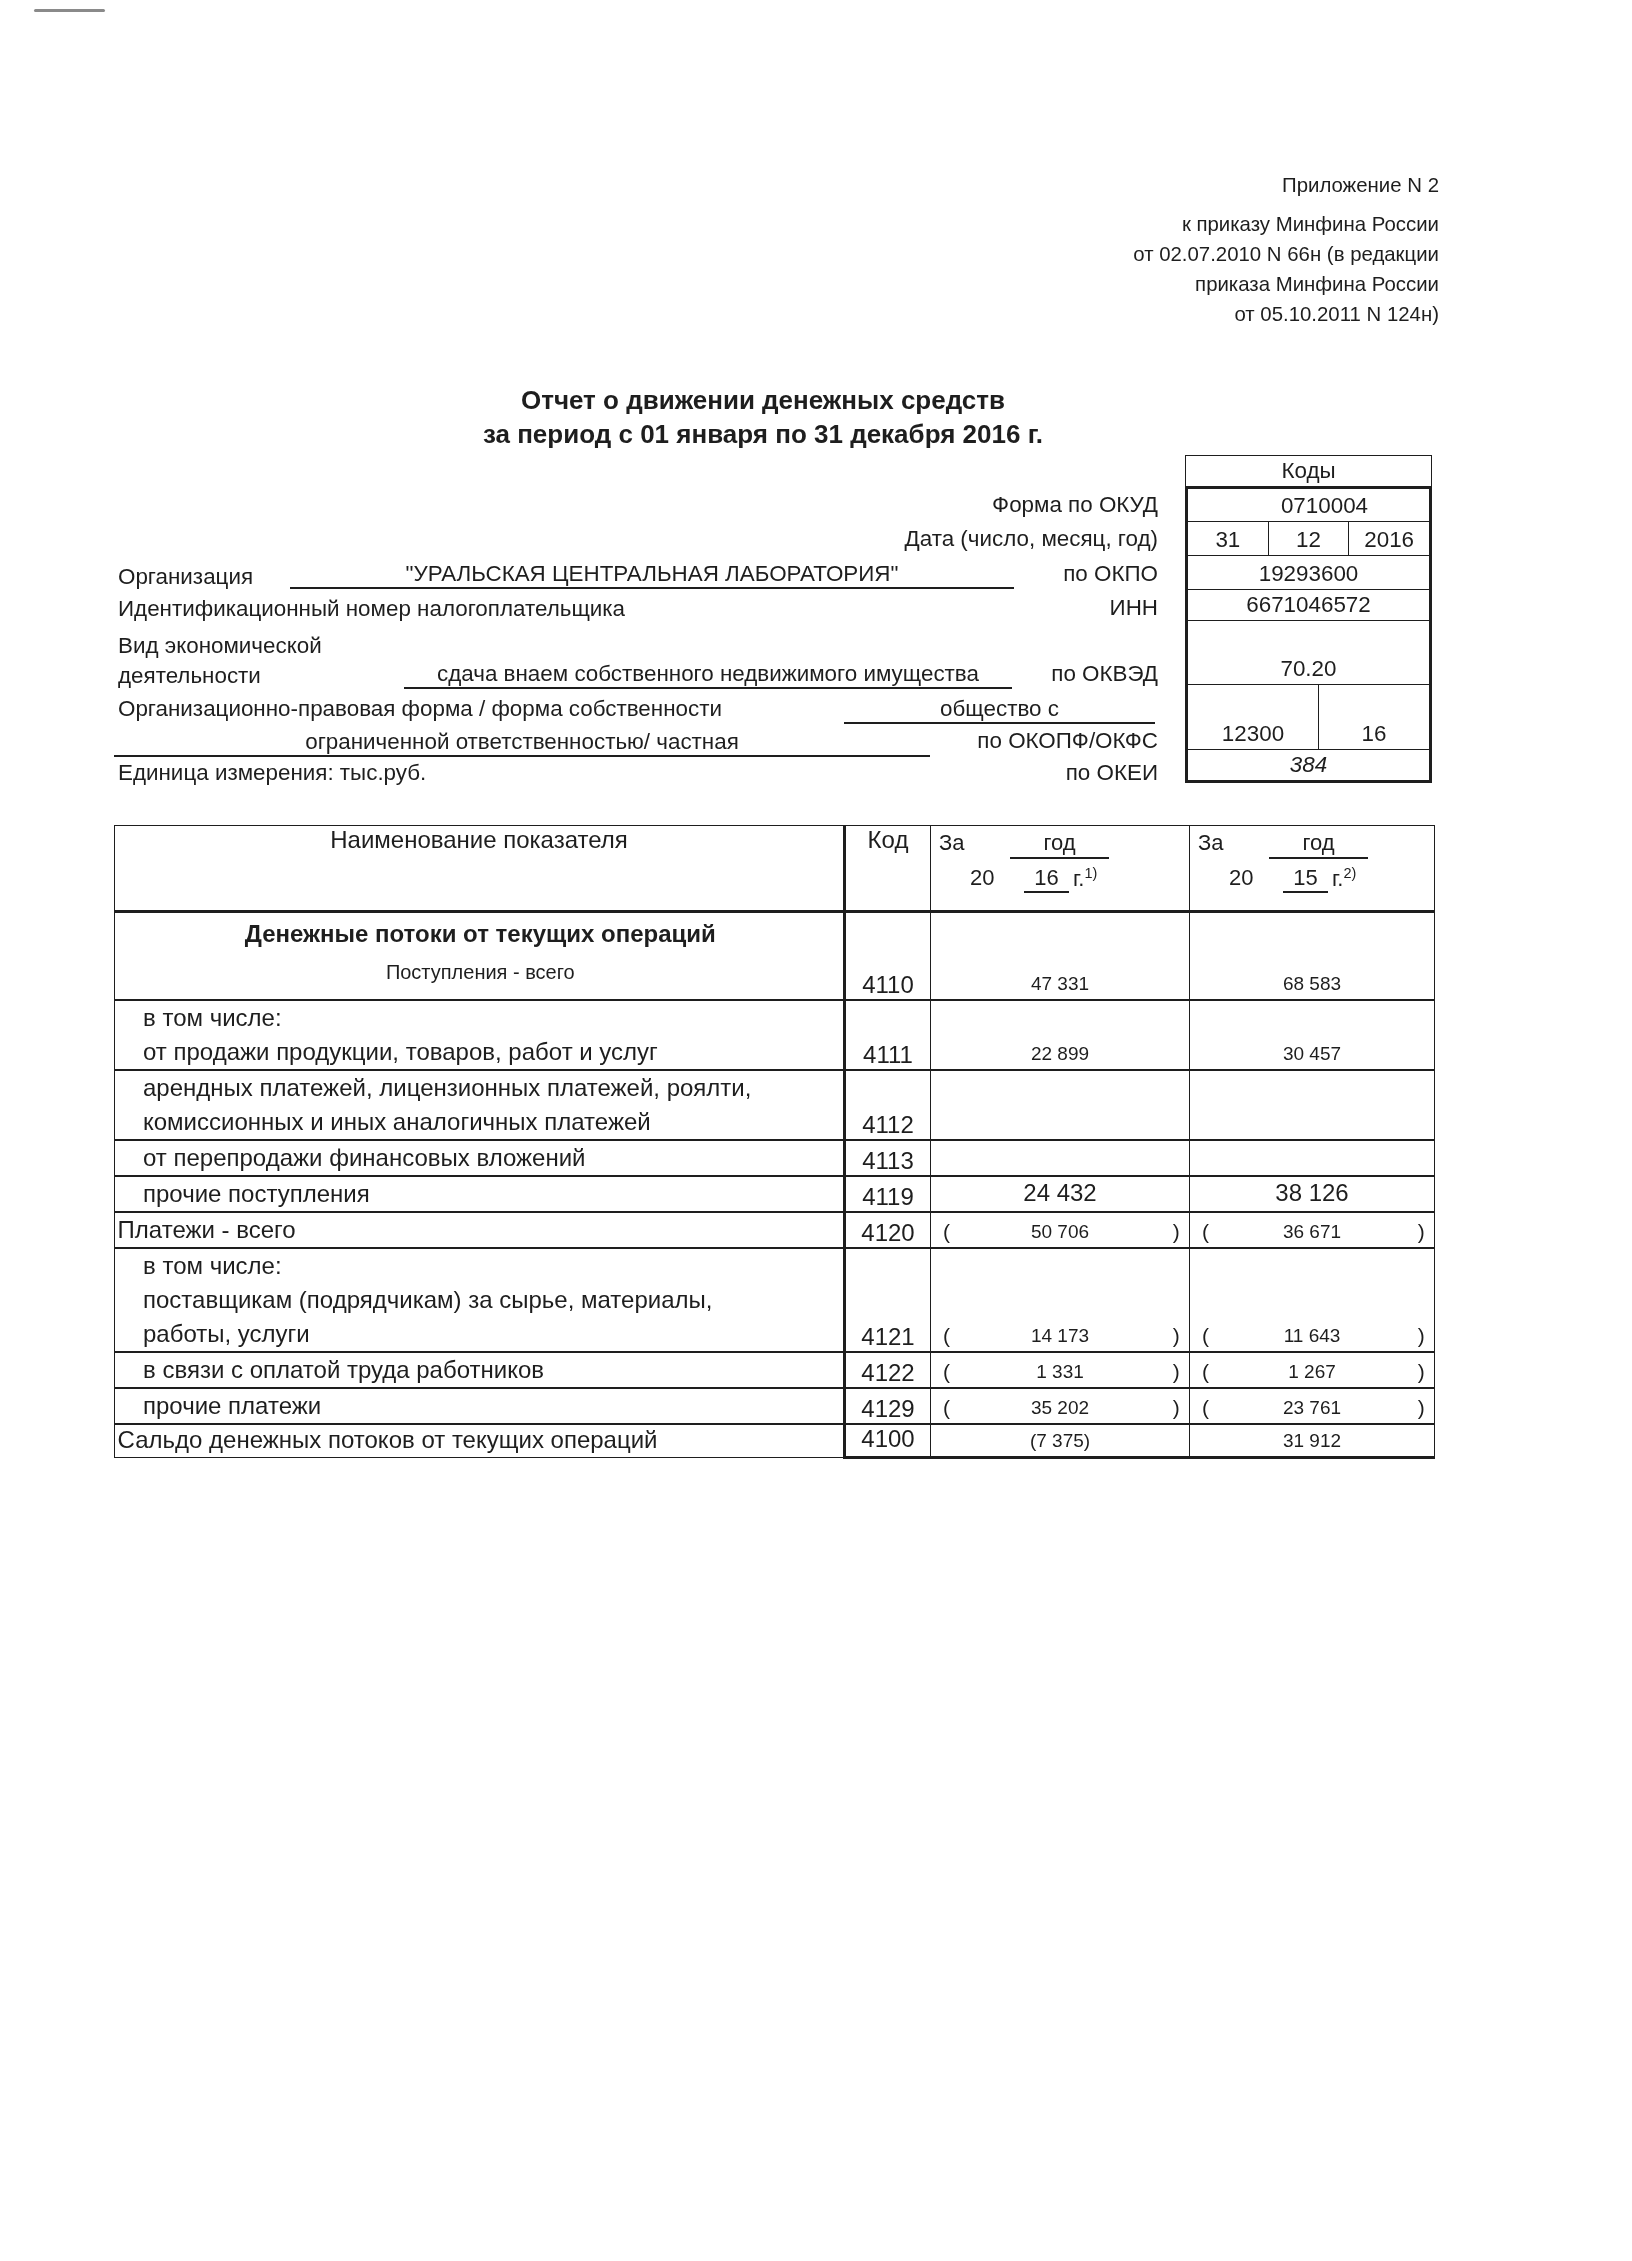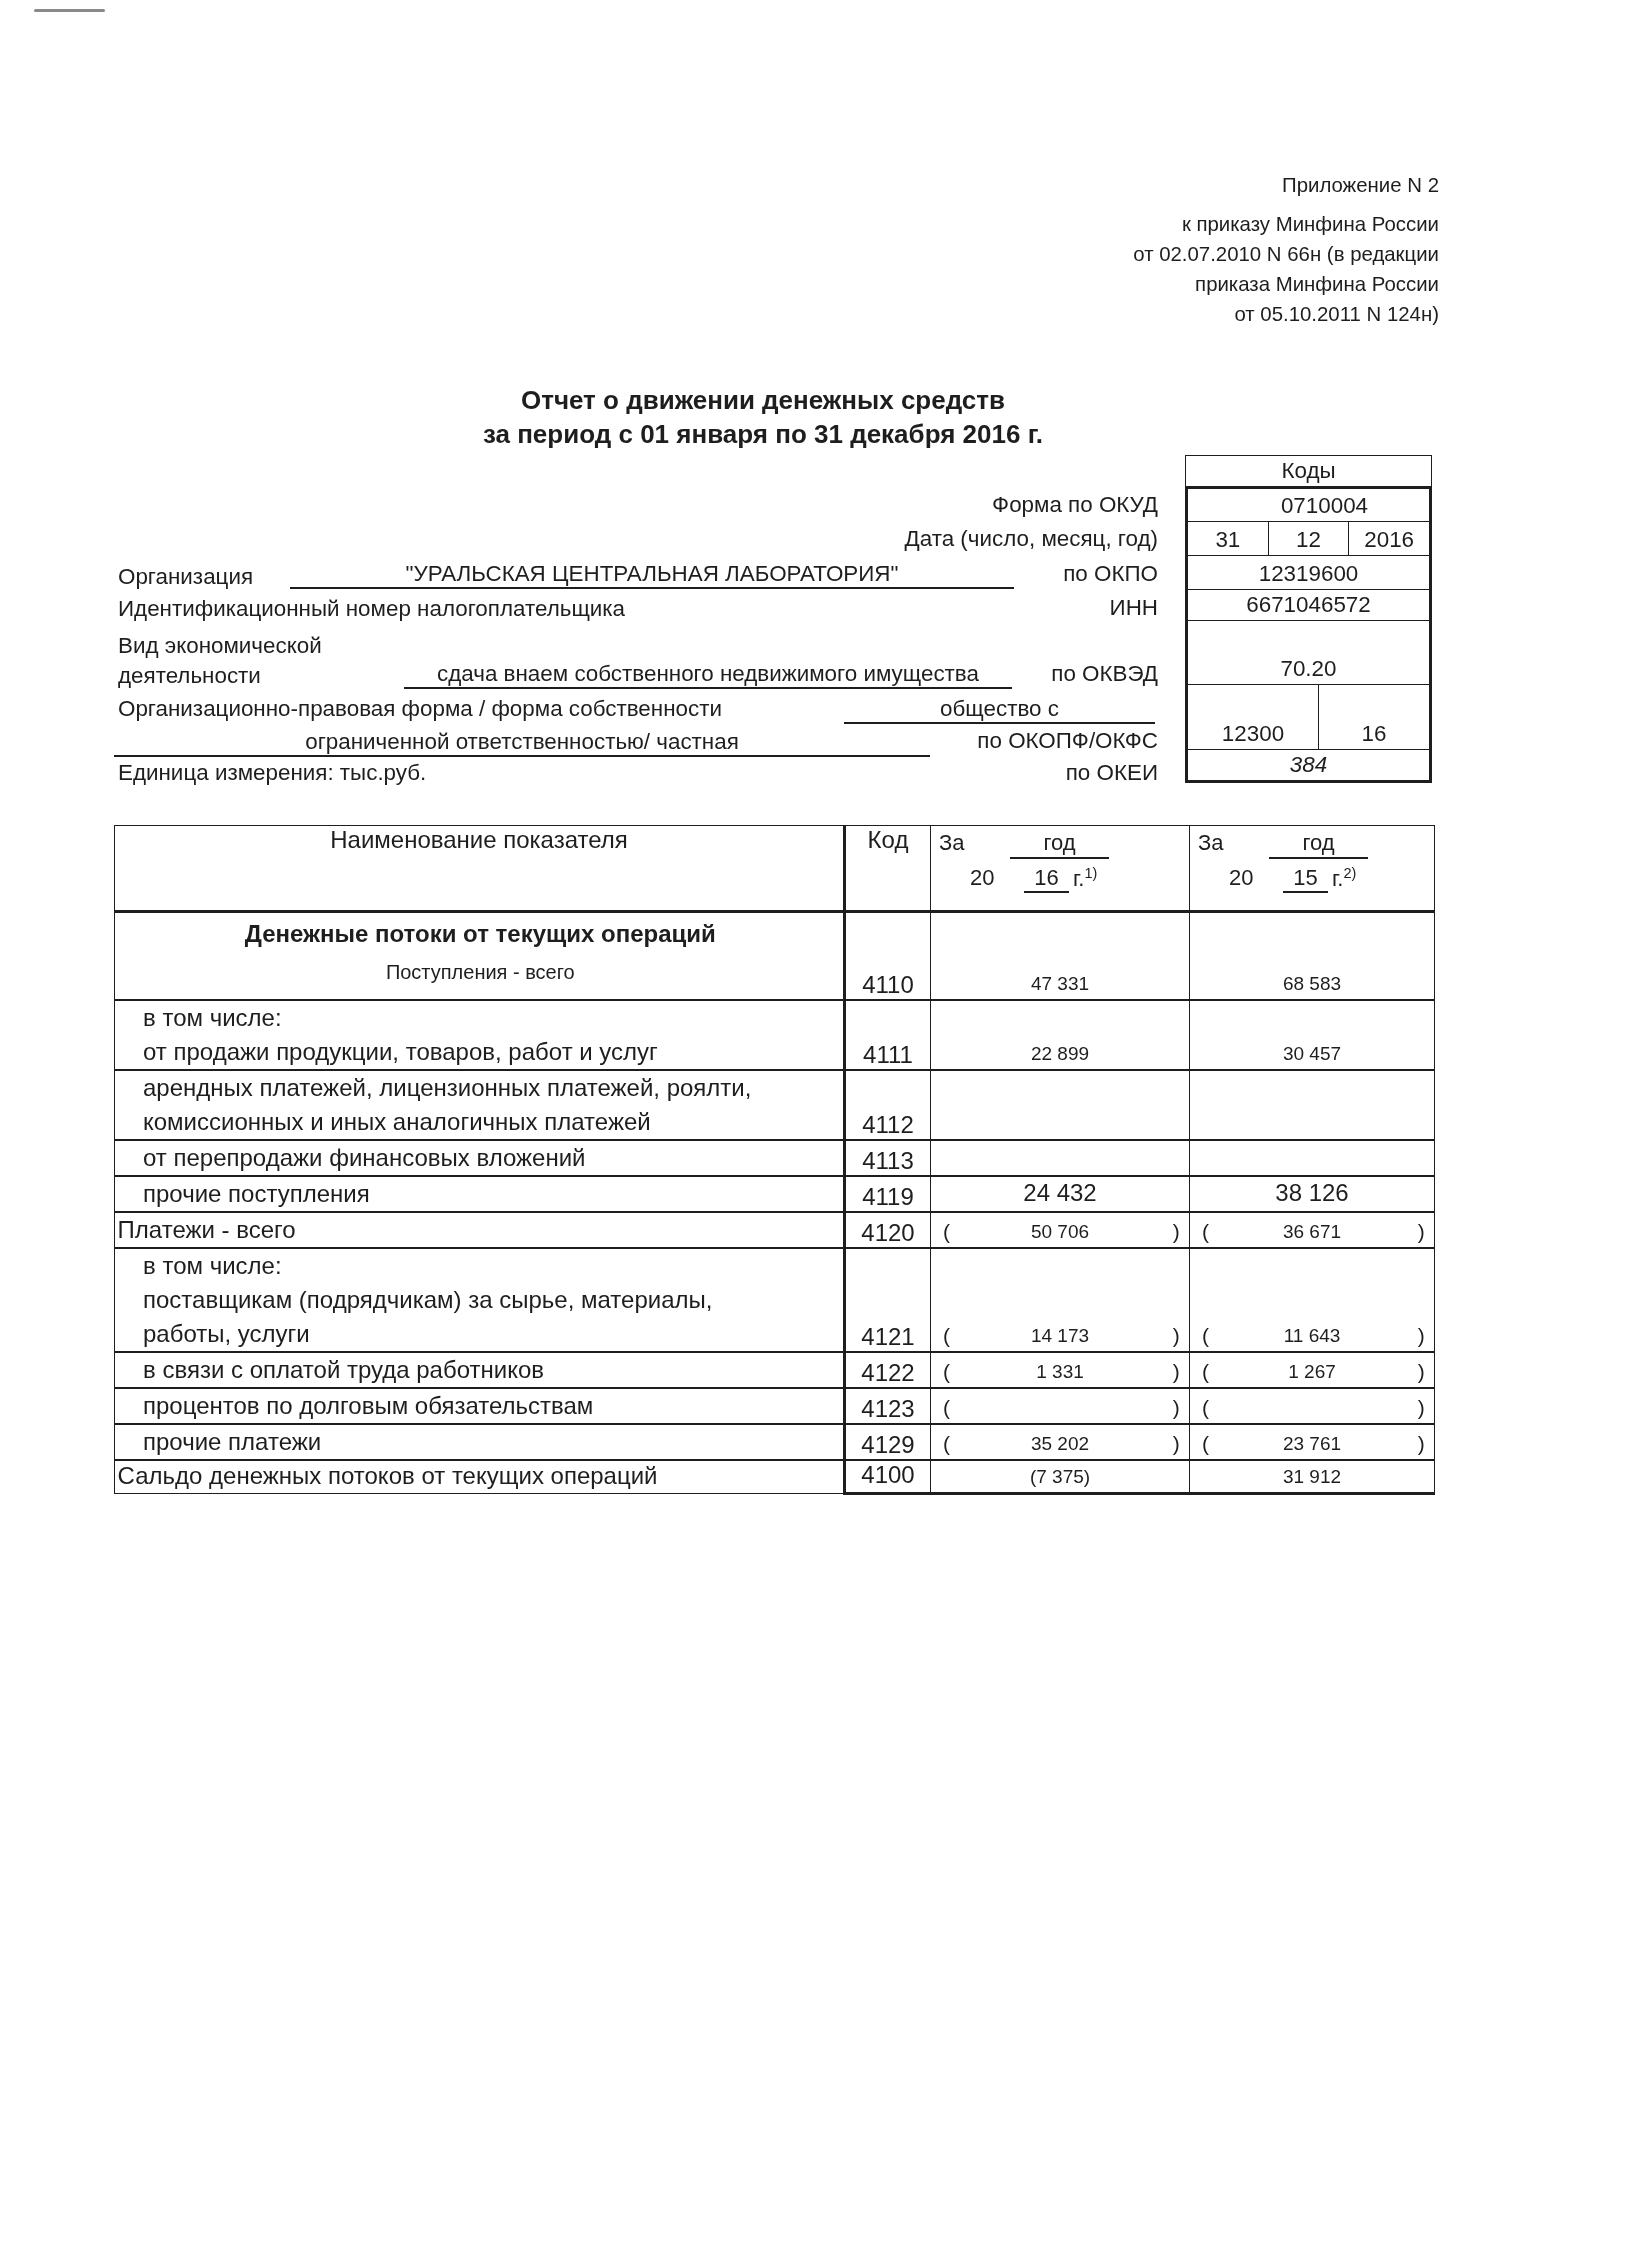--- a/index.html
+++ b/index.html
@@ -113,21 +113,21 @@
   <div class="body">
     <div class="row" style="height:32px;padding-left:32px;">
         <div class="cell">0710004</div>
       </div>
     <div class="row" style="height:33px;">
       <div class="cell">31</div>
       <div class="cell">12</div>
       <div class="cell">2016</div>
     </div>
     <div class="row" style="height:33px;">
-        <div class="cell">12319600</div>
+        <div class="cell">19293600</div>
       </div>
     <div class="row" style="height:30px;">
         <div class="cell">6671046572</div>
       </div>
     <div class="row" style="height:63px;">
         <div class="cell">70.20</div>
       </div>
     <div class="row" style="height:64px;">
       <div class="cell" style="flex:0 0 130px;">12300</div>
       <div class="cell">16</div>
@@ -231,26 +231,20 @@
     <td class="num"><span class="paren-l">(</span><span class="v">11 643</span><span class="paren-r">)</span></td>
   </tr>
 
   <tr class="bold-sep" style="height:36px;">
     <td class="name indent">в связи с оплатой труда работников</td>
     <td class="code">4122</td>
     <td class="num col2016"><span class="paren-l">(</span><span class="v">1 331</span><span class="paren-r">)</span></td>
     <td class="num"><span class="paren-l">(</span><span class="v">1 267</span><span class="paren-r">)</span></td>
   </tr>
 
-  <tr class="bold-sep" style="height:36px;">
-    <td class="name indent">процентов по долговым обязательствам</td>
-    <td class="code">4123</td>
-    <td class="num col2016"><span class="paren-l">(</span><span class="v"></span><span class="paren-r">)</span></td>
-    <td class="num"><span class="paren-l">(</span><span class="v"></span><span class="paren-r">)</span></td>
-  </tr>
 
 
   <tr class="bold-sep" style="height:36px;">
     <td class="name indent">прочие платежи</td>
     <td class="code">4129</td>
     <td class="num col2016"><span class="paren-l">(</span><span class="v">35 202</span><span class="paren-r">)</span></td>
     <td class="num"><span class="paren-l">(</span><span class="v">23 761</span><span class="paren-r">)</span></td>
   </tr>
 
   <tr class="last-row" style="height:34px;">

